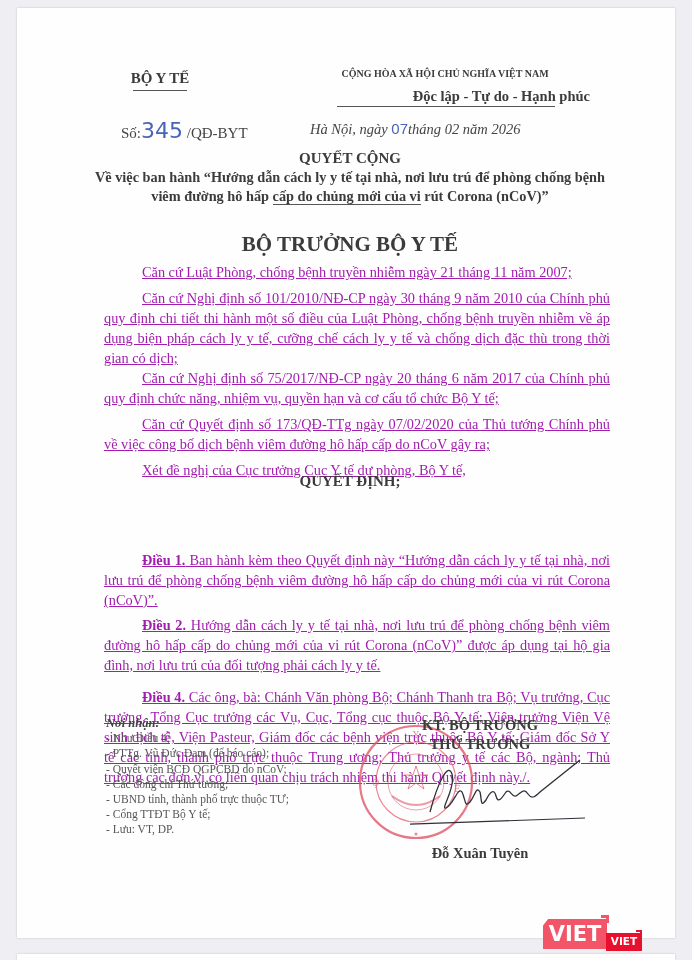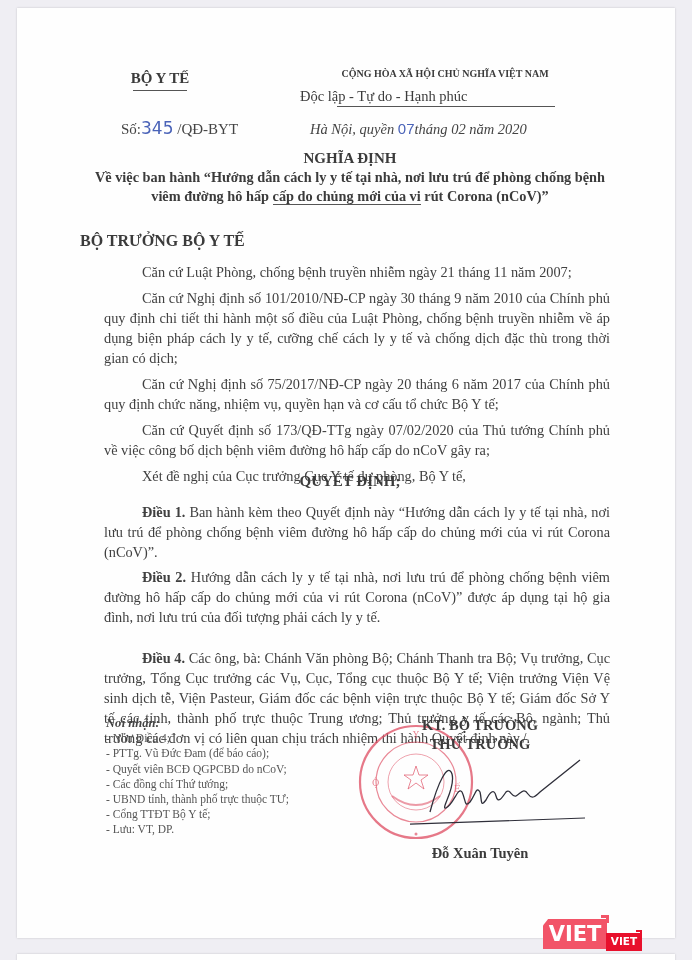--- a/index.html
+++ b/index.html
@@ -16,32 +16,32 @@
     box-shadow: 0 0 2px rgba(0,0,0,0.18);
   }
   .page2 {
     position: absolute; left: 17px; top: 954px; width: 658px; height: 20px;
     background: #fefefe; box-shadow: 0 0 2px rgba(0,0,0,0.18);
   }
   .abs { position: absolute; }
   .agency { left: 100px; top: 70px; width: 120px; font-size: 15px; font-weight: bold; text-align: center; color: #3b3b3b; }
   .agency-rule { left: 133px; top: 90px; width: 54px; height: 1px; background: #555; }
   .nation { left: 260px; top: 68px; width: 370px; font-size: 10px; font-weight: bold; text-align: center; color: #3b3b3b; }
-  .motto { left: 300px; top: 88px; width: 290px; font-size: 14.5px; font-weight: normal; text-align: left; color: #3b3b3b; }
+  .motto { left: 300px; top: 88px; width: 290px; font-size: 14.5px; font-weight: bold; text-align: right; color: #3b3b3b; }
   .motto-rule { left: 337px; top: 106px; width: 218px; height: 1px; background: #555; }
   .docno { left: 121px; top: 118px; font-size: 15px; color: #444; }
-  .docno .hand { font-family: "DejaVu Sans", sans-serif; font-size: 17px; color: #4a63b8; letter-spacing: 0; }
+  .docno .hand { font-family: "DejaVu Sans", sans-serif; font-size: 22px; color: #4a63b8; letter-spacing: 0; }
   .dateline { left: 310px; top: 120px; font-size: 14.5px; font-style: italic; color: #444; }
   .dateline .hand { font-family: Liberation Sans, sans-serif; font-style: normal; color: #4a63b8; font-size: 15px; }
   .title { left: 80px; top: 150px; width: 540px; font-size: 15px; font-weight: bold; text-align: center; color: #3b3b3b; }
   .subject { left: 80px; top: 168px; width: 540px; font-size: 14.3px; font-weight: bold; text-align: center; line-height: 19px; color: #3b3b3b; }
   .subject-rule { left: 273px; top: 204px; width: 148px; height: 1px; background: #555; }
-  .authority { left: 80px; top: 232px; width: 540px; font-size: 16px; font-weight: bold; text-align: left; color: #3b3b3b; }
+  .authority { left: 80px; top: 232px; width: 540px; font-size: 21px; font-weight: bold; text-align: center; color: #3b3b3b; }
   .body-text {
-    left: 104px; width: 506px; font-size: 14.3px; line-height: 20px; text-align: justify; color: #404040;
+    left: 104px; width: 506px; font-size: 14.3px; line-height: 20px; text-align: justify; color: #a21caf; text-decoration: underline;
   }
   .body-text p { margin: 0; text-indent: 38px; }
   .decide { left: 80px; top: 473px; width: 540px; font-size: 15px; font-weight: bold; text-align: center; color: #3b3b3b; }
   .recipients { left: 106px; top: 716px; font-size: 11.5px; line-height: 15.2px; color: #555; }
   .recipients .hdr { font-style: italic; font-weight: bold; font-size: 12.5px; color: #444; }
   .sign-title { left: 395px; top: 716px; width: 170px; font-size: 14.5px; font-weight: bold; text-align: center; color: #3b3b3b; line-height: 19px; }
   .signer { left: 395px; top: 845px; width: 170px; font-size: 14.5px; font-weight: bold; text-align: center; color: #3b3b3b; }
   .stamp { left: 356px; top: 722px; width: 120px; height: 120px; }
   .signature { left: 410px; top: 752px; width: 180px; height: 80px; }
   .logo { left: 543px; top: 915px; width: 106px; height: 36px; }
@@ -68,44 +68,44 @@
 <div class="abs agency">BỘ Y TẾ</div>
 <div class="abs agency-rule"></div>
 <div class="abs nation">CỘNG HÒA XÃ HỘI CHỦ NGHĨA VIỆT NAM</div>
 <div class="abs motto">Độc lập - Tự do - Hạnh phúc</div>
 <div class="abs motto-rule"></div>
 
 <div class="abs docno">
   <span>Số:</span><span class="hand">345</span><span> /QĐ-BYT</span>
 </div>
 <div class="abs dateline">
-  <span>Hà Nội, quyền </span><span class="hand">07</span><span>tháng 02 năm 2020</span>
+  <span>Hà Nội, ngày </span><span class="hand">07</span><span>tháng 02 năm 2026</span>
 </div>
 
-<div class="abs title">NGHĨA ĐỊNH</div>
+<div class="abs title">QUYẾT CỘNG</div>
 <div class="abs subject">
   <div>Về việc ban hành “Hướng dẫn cách ly y tế tại nhà, nơi lưu trú để phòng chống bệnh</div>
   <div>viêm đường hô hấp cấp do chủng mới của vi rút Corona (nCoV)”</div>
 </div>
 <div class="abs subject-rule"></div>
 <div class="abs authority">BỘ TRƯỞNG BỘ Y TẾ</div>
 
 <div class="abs body-text" style="top:262px;">
   <p style="margin-bottom:6px;">Căn cứ Luật Phòng, chống bệnh truyền nhiễm ngày 21 tháng 11 năm 2007;</p>
-  <p style="margin-bottom:6px;">Căn cứ Nghị định số 101/2010/NĐ-CP ngày 30 tháng 9 năm 2010 của Chính phủ quy định chi tiết thi hành một số điều của Luật Phòng, chống bệnh truyền nhiễm về áp dụng biện pháp cách ly y tế, cưỡng chế cách ly y tế và chống dịch đặc thù trong thời gian có dịch;</p>
+  <p style="">Căn cứ Nghị định số 101/2010/NĐ-CP ngày 30 tháng 9 năm 2010 của Chính phủ quy định chi tiết thi hành một số điều của Luật Phòng, chống bệnh truyền nhiễm về áp dụng biện pháp cách ly y tế, cưỡng chế cách ly y tế và chống dịch đặc thù trong thời gian có dịch;</p>
   <p style="margin-bottom:6px;">Căn cứ Nghị định số 75/2017/NĐ-CP ngày 20 tháng 6 năm 2017 của Chính phủ quy định chức năng, nhiệm vụ, quyền hạn và cơ cấu tổ chức Bộ Y tế;</p>
   <p style="margin-bottom:6px;">Căn cứ Quyết định số 173/QĐ-TTg ngày 07/02/2020 của Thủ tướng Chính phủ về việc công bố dịch bệnh viêm đường hô hấp cấp do nCoV gây ra;</p>
   <p>Xét đề nghị của Cục trưởng Cục Y tế dự phòng, Bộ Y tế,</p>
 </div>
 
 <div class="abs decide">QUYẾT ĐỊNH;</div>
 
 <div class="abs body-text" style="top:502px;">
-  <p style="margin-bottom:5px;"><b>Điều 1.</b><span> Ban hành kèm theo Quyết định này “Hướng dẫn cách ly y tế tại nhà, nơi lưu trú để phòng chống bệnh viêm đường hô hấp cấp do chủng mới của vi rút Corona (nCoV)”.</span></p>
-  <p style="margin-bottom:21px;"><b>Điều 2.</b><span> Hướng dẫn cách ly y tế tại nhà, nơi lưu trú để phòng chống bệnh viêm đường hô hấp cấp do chủng mới của vi rút Corona (nCoV)” được áp dụng tại hộ gia đình, nơi lưu trú của đối tượng phải cách ly y tế.</span></p>
+  <p style="margin-bottom:5px;margin-top:48px;"><b>Điều 1.</b><span> Ban hành kèm theo Quyết định này “Hướng dẫn cách ly y tế tại nhà, nơi lưu trú để phòng chống bệnh viêm đường hô hấp cấp do chủng mới của vi rút Corona (nCoV)”.</span></p>
+  <p style="margin-bottom:12px;"><b>Điều 2.</b><span> Hướng dẫn cách ly y tế tại nhà, nơi lưu trú để phòng chống bệnh viêm đường hô hấp cấp do chủng mới của vi rút Corona (nCoV)” được áp dụng tại hộ gia đình, nơi lưu trú của đối tượng phải cách ly y tế.</span></p>
   <p><b>Điều 4.</b><span> Các ông, bà: Chánh Văn phòng Bộ; Chánh Thanh tra Bộ; Vụ trưởng, Cục trưởng, Tổng Cục trưởng các Vụ, Cục, Tổng cục thuộc Bộ Y tế; Viện trưởng Viện Vệ sinh dịch tễ, Viện Pasteur, Giám đốc các bệnh viện trực thuộc Bộ Y tế; Giám đốc Sở Y tế các tỉnh, thành phố trực thuộc Trung ương; Thủ trưởng y tế các Bộ, ngành; Thủ trưởng các đơn vị có liên quan chịu trách nhiệm thi hành Quyết định này./.</span></p>
 </div>
 
 <div class="abs recipients">
   <div class="hdr">Nơi nhận:</div>
   <div>- Như Điều 4;</div>
   <div>- PTTg. Vũ Đức Đam (để báo cáo);</div>
   <div>- Quyết viên BCĐ QGPCBD do nCoV;</div>
   <div>- Các đồng chí Thứ tướng;</div>
   <div>- UBND tỉnh, thành phố trực thuộc TƯ;</div>

